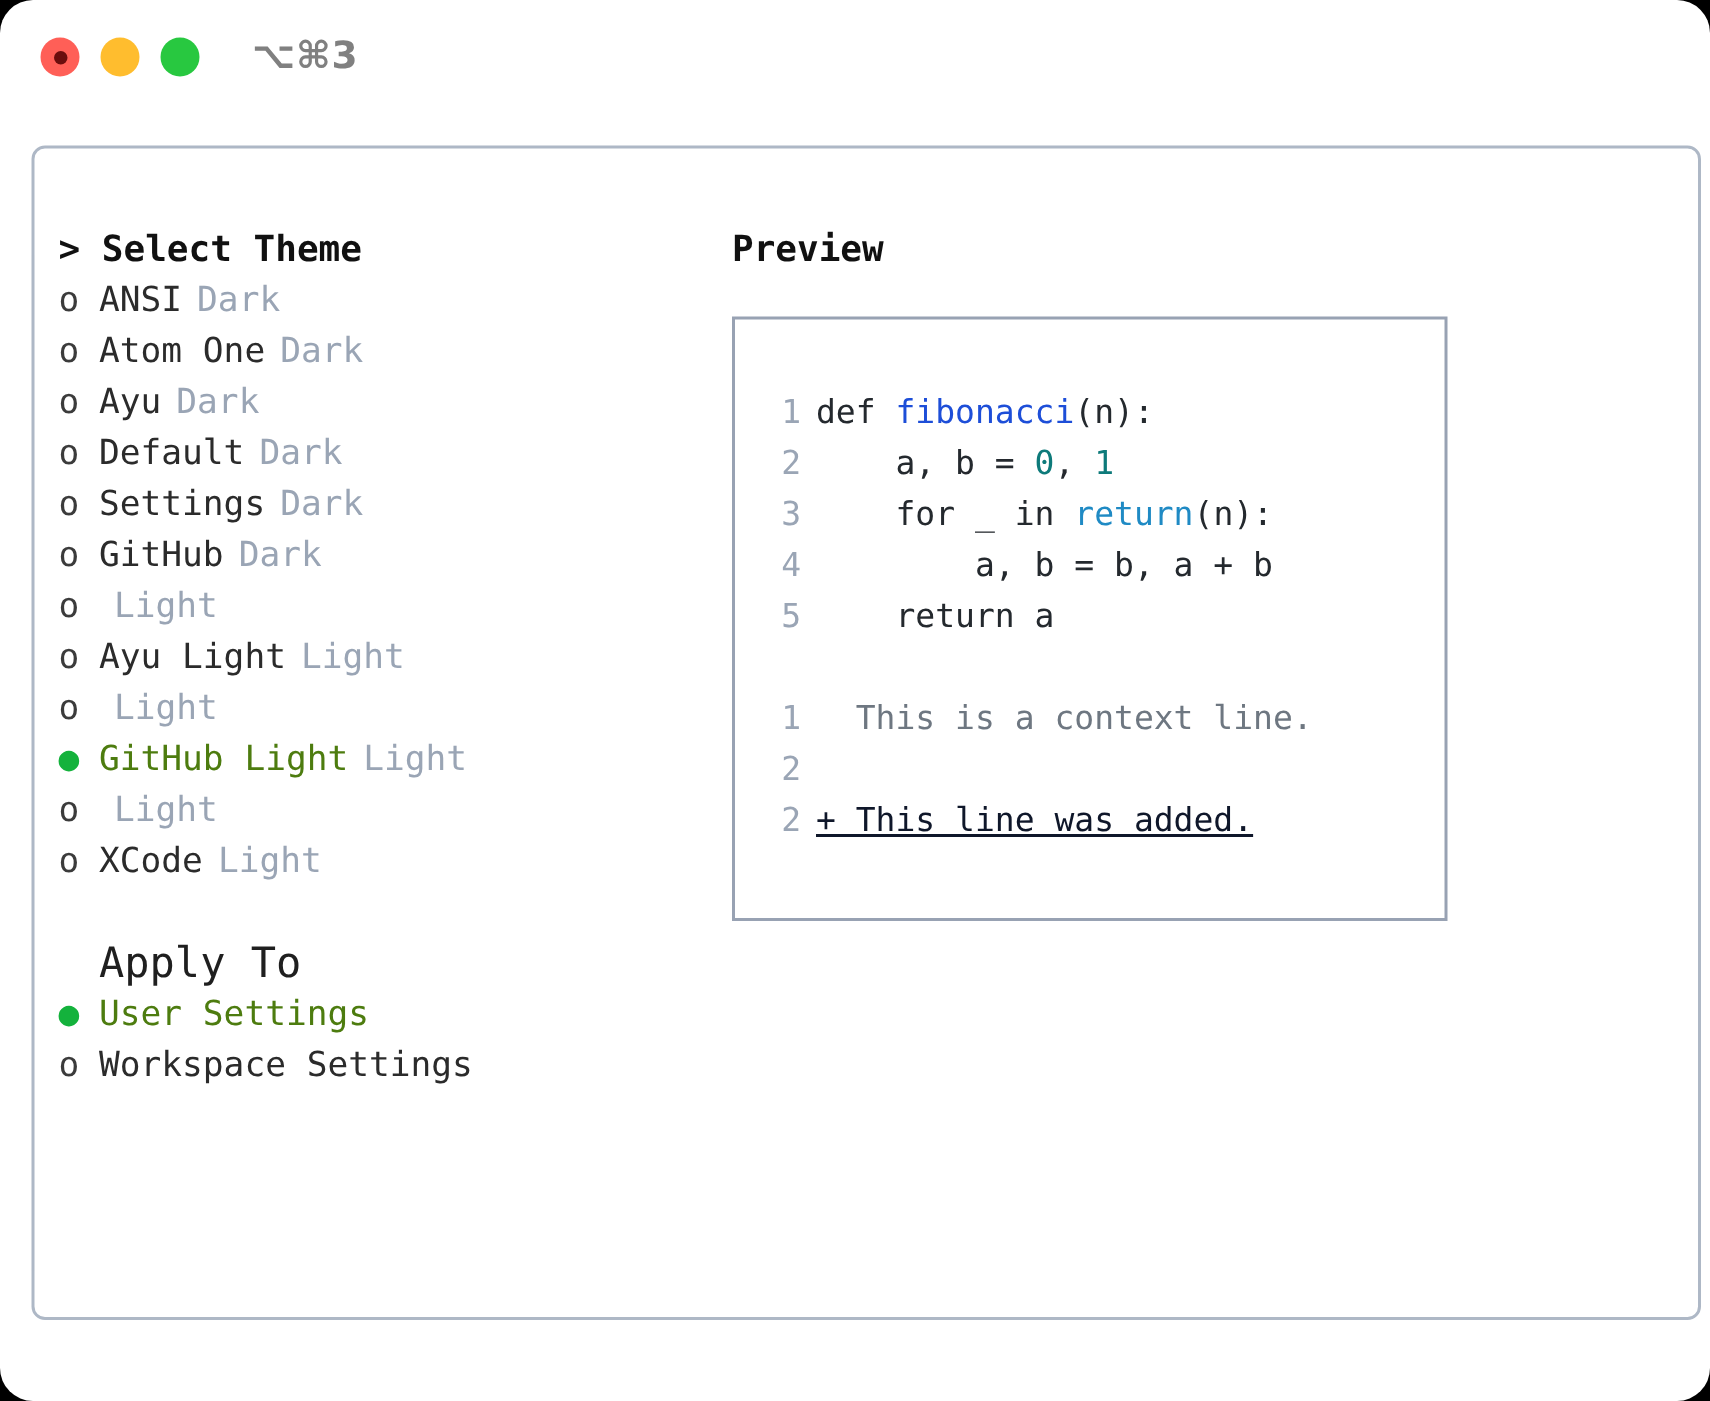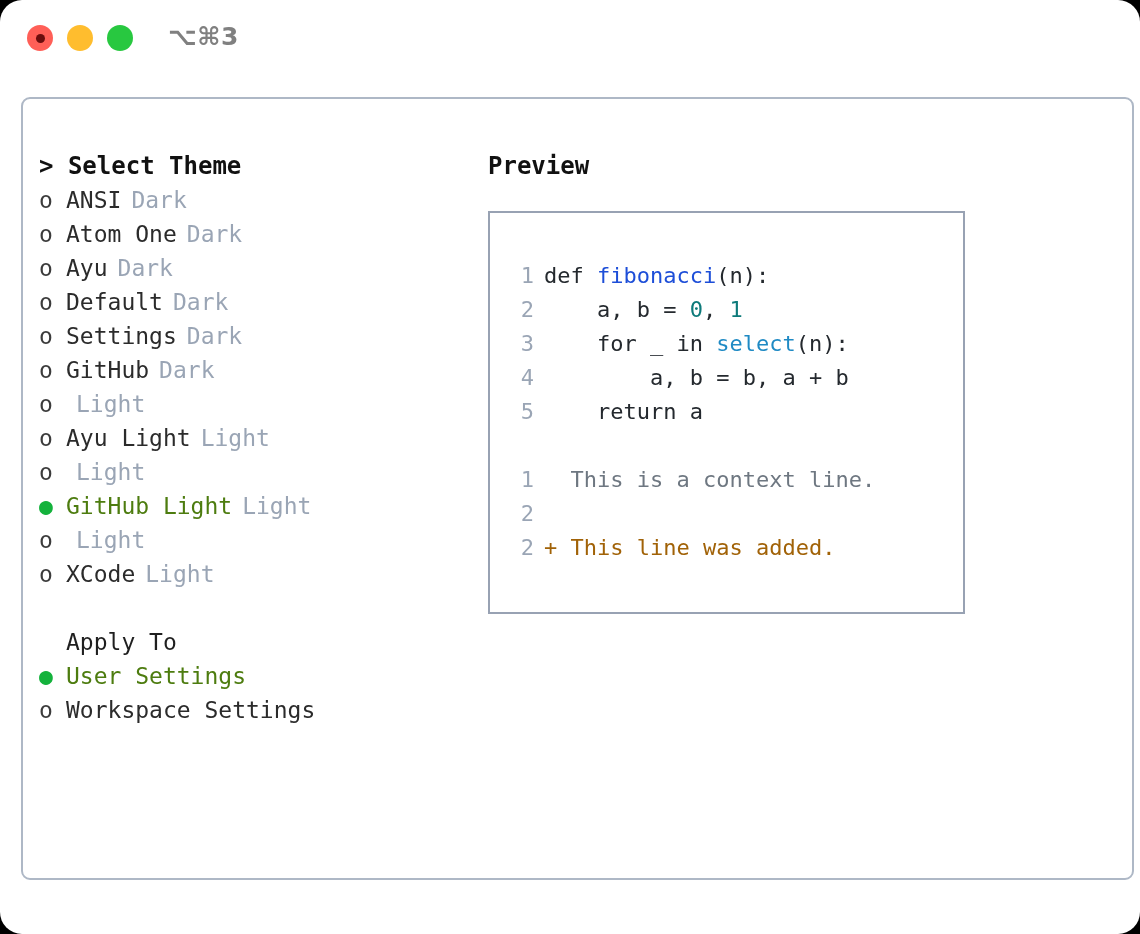--- a/index.html
+++ b/index.html
@@ -116,21 +116,21 @@
   .opt-name { color: #2b2b2b; }
   .opt-row.selected .opt-name { color: #4d7c0f; }
   .opt-variant {
     color: #9aa5b5;
     margin-left: 10px;
   }
   .subsection {
     margin-top: 34px;
   }
   .sub-header {
-    font-size: 23px;
+    font-size: 28px;
     color: #1f1f1f;
     line-height: 34px;
     padding-left: 27px;
     white-space: pre;
   }
   #hint {
     margin-top: 34px;
     font-size: 23px;
     color: #9aa5b5;
     line-height: 34px;
@@ -180,21 +180,21 @@
     margin-right: 10px;
     white-space: pre;
   }
   .code-body { white-space: pre; color: #2b2b2b; }
   .tok-fn    { color: #1d4ed8; }
   .tok-num   { color: #0d7a7a; }
   .tok-call  { color: #1f8ac4; }
   .tok-plain { color: #24292e; }
   .diff-ctx  { color: #6e7781; }
   .diff-del  { color: #c7111f; }
-  .diff-add  { color: #a16207; }
+  .diff-add  { color: #0f172a; text-decoration: underline; }
   .spacer-line { height: 34px; }
 </style>
 </head>
 <body>
 
 <div id="window">
 
   <div id="titlebar">
     <div class="lights">
       <div class="light red"></div>
@@ -232,21 +232,21 @@
       </div>
 
     </div>
 
     <div id="right-col">
       <div id="preview-title">Preview</div>
       <div id="preview-box">
         <div id="code">
             <div class="code-line"><span class="ln">1</span><span class="code-body"><span class="tok-plain">def </span><span class="tok-fn">fibonacci</span><span class="tok-plain">(n):</span></span></div>
             <div class="code-line"><span class="ln">2</span><span class="code-body"><span class="tok-plain">    a, b = </span><span class="tok-num">0</span><span class="tok-plain">, </span><span class="tok-num">1</span></span></div>
-            <div class="code-line"><span class="ln">3</span><span class="code-body"><span class="tok-plain">    for _ in </span><span class="tok-call">select</span><span class="tok-plain">(n):</span></span></div>
+            <div class="code-line"><span class="ln">3</span><span class="code-body"><span class="tok-plain">    for _ in </span><span class="tok-call">return</span><span class="tok-plain">(n):</span></span></div>
             <div class="code-line"><span class="ln">4</span><span class="code-body"><span class="tok-plain">        a, b = b, a + b</span></span></div>
             <div class="code-line"><span class="ln">5</span><span class="code-body"><span class="tok-plain">    return a</span></span></div>
             <div class="spacer-line"></div>
             <div class="code-line"><span class="ln">1</span><span class="code-body diff-ctx">  This is a context line.</span></div>
             <div class="code-line"><span class="ln">2</span></div>
             <div class="code-line"><span class="ln">2</span><span class="code-body diff-add">+ This line was added.</span></div>
           </div>
       </div>
     </div>
 

